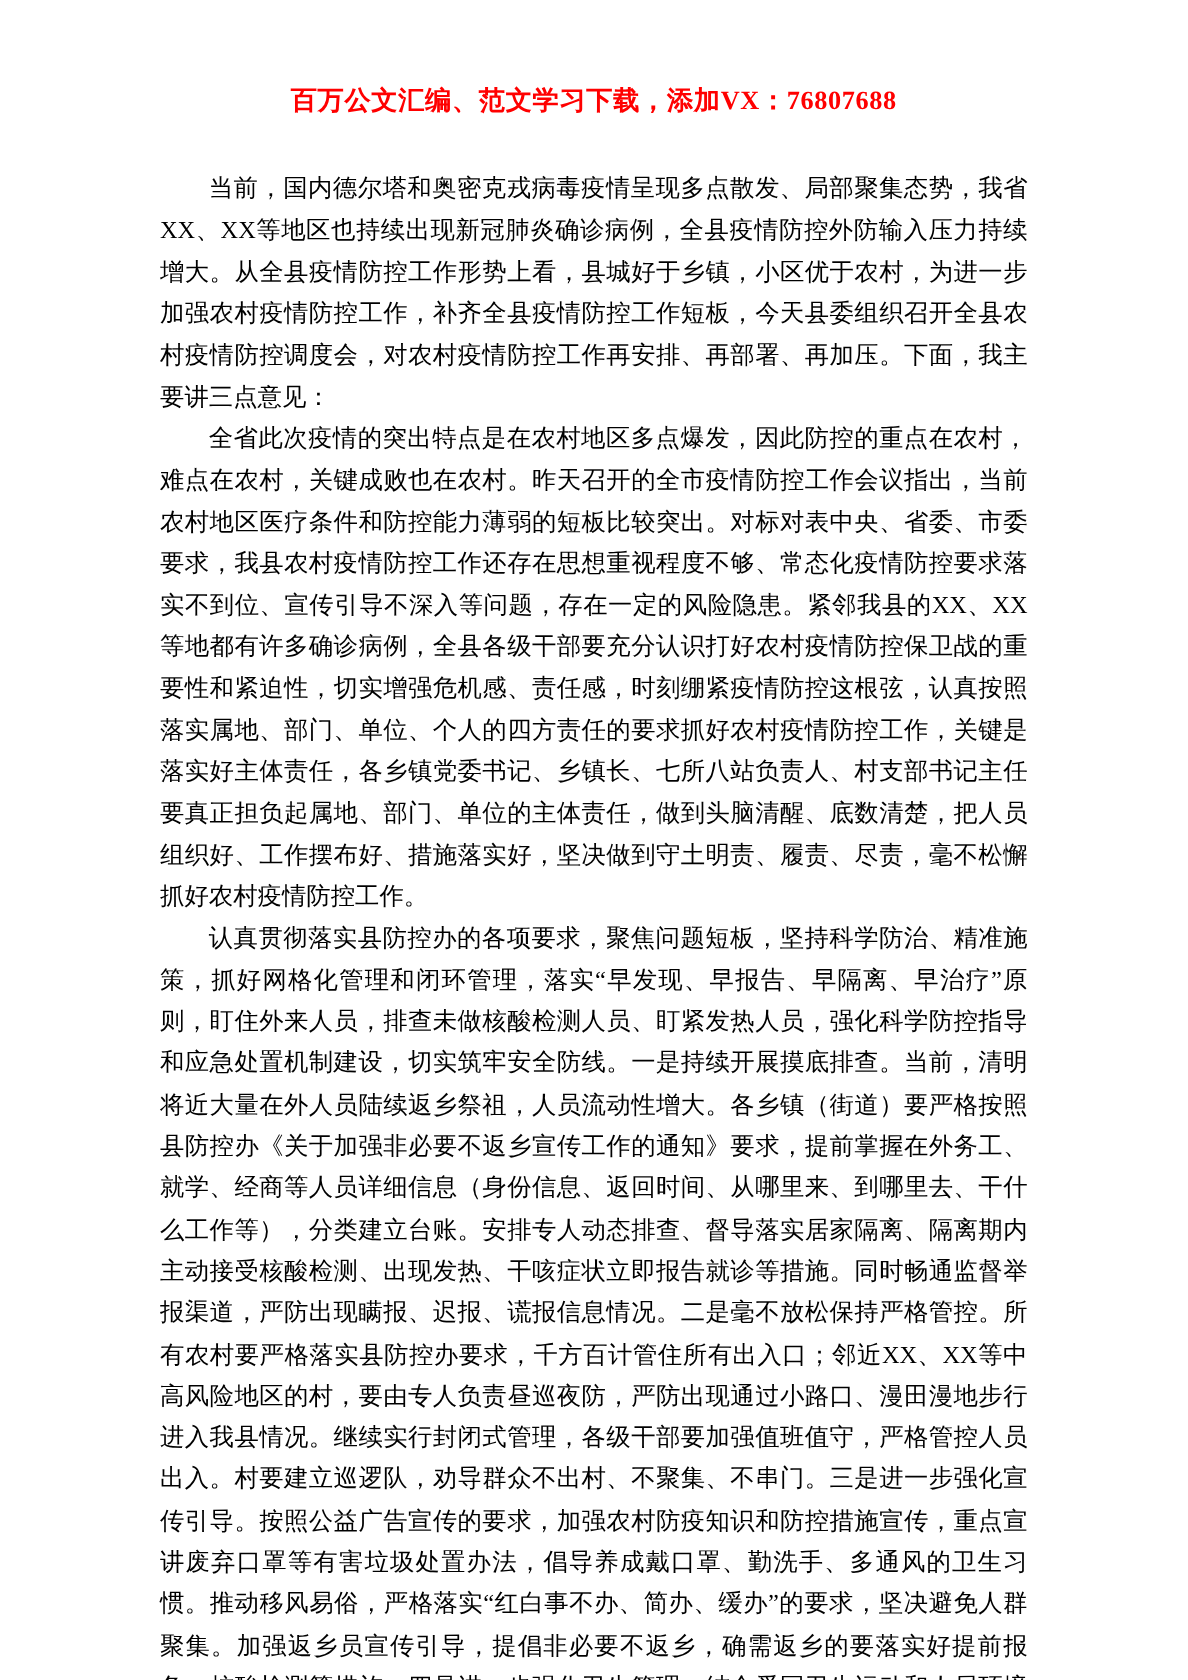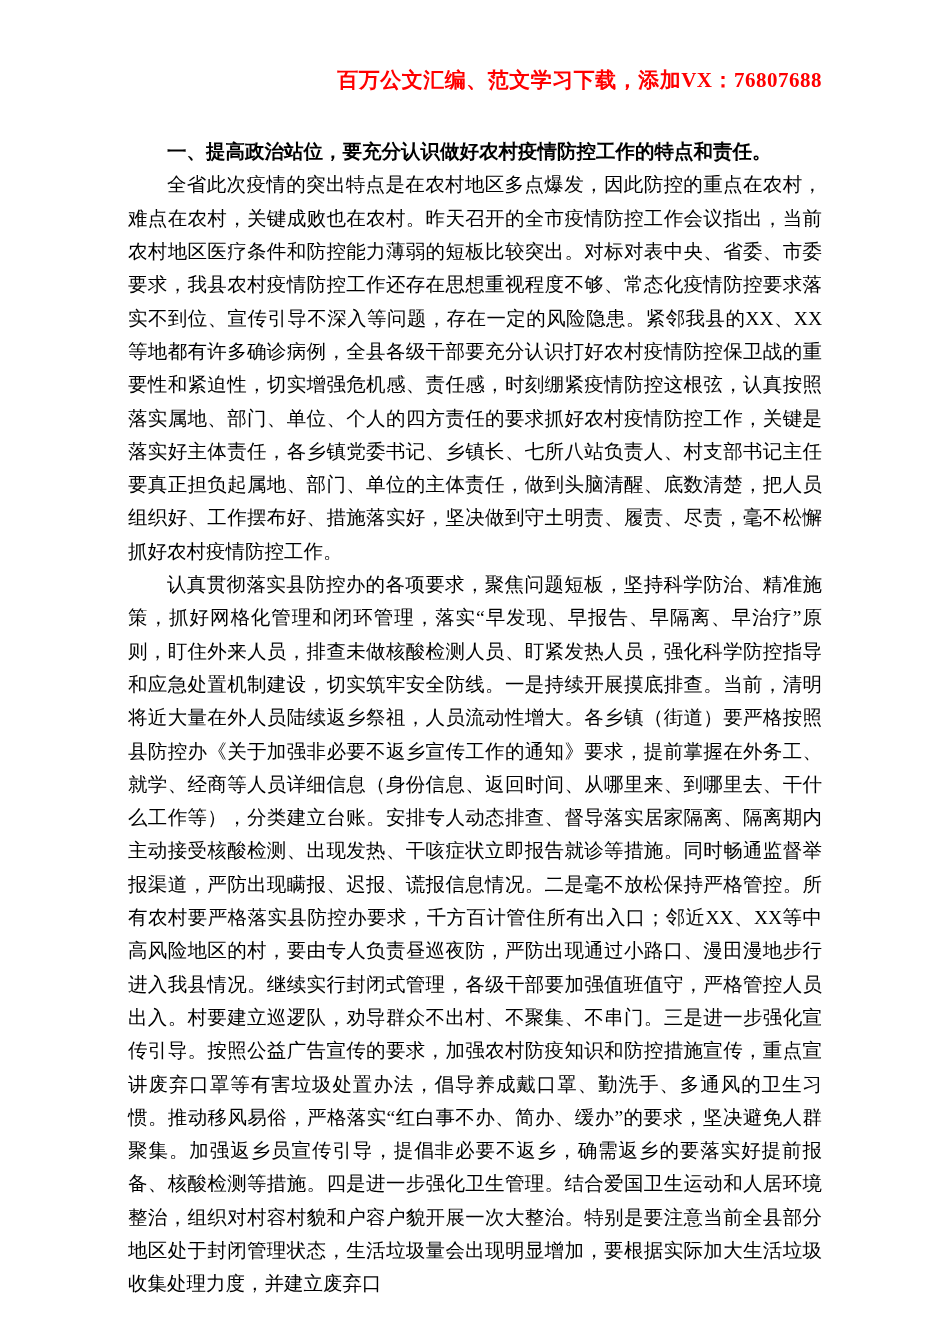--- a/index.html
+++ b/index.html
@@ -16,21 +16,21 @@
     overflow: hidden;
   }
   .page {
     width: 950px;
     height: 1344px;
     box-sizing: border-box;
     padding: 0 128px;
     position: relative;
   }
   .banner {
-    text-align: right;
+    text-align: center;
     color: #ff0000;
     font-family: "Liberation Serif", serif;
     font-weight: bold;
     font-size: 21px;
     letter-spacing: 0.5px;
     padding-top: 68px;
     padding-bottom: 0;
     line-height: 1.2;
     white-space: nowrap;
   }
@@ -59,18 +59,18 @@
   }
 </style>
 </head>
 <body>
 
 <div class="page">
 
   <div class="banner">百万公文汇编、范文学习下载，添加VX：76807688</div>
 
   <div class="doc-body">
-    <p class="p-heading">一、提高政治站位，要充分认识做好农村疫情防控工作的特点和责任。</p>
+    <p class="p-indent">当前，国内德尔塔和奥密克戎病毒疫情呈现多点散发、局部聚集态势，我省XX、XX等地区也持续出现新冠肺炎确诊病例，全县疫情防控外防输入压力持续增大。从全县疫情防控工作形势上看，县城好于乡镇，小区优于农村，为进一步加强农村疫情防控工作，补齐全县疫情防控工作短板，今天县委组织召开全县农村疫情防控调度会，对农村疫情防控工作再安排、再部署、再加压。下面，我主要讲三点意见：</p>
     <p class="p-indent">全省此次疫情的突出特点是在农村地区多点爆发，因此防控的重点在农村，难点在农村，关键成败也在农村。昨天召开的全市疫情防控工作会议指出，当前农村地区医疗条件和防控能力薄弱的短板比较突出。对标对表中央、省委、市委要求，我县农村疫情防控工作还存在思想重视程度不够、常态化疫情防控要求落实不到位、宣传引导不深入等问题，存在一定的风险隐患。紧邻我县的XX、XX等地都有许多确诊病例，全县各级干部要充分认识打好农村疫情防控保卫战的重要性和紧迫性，切实增强危机感、责任感，时刻绷紧疫情防控这根弦，认真按照落实属地、部门、单位、个人的四方责任的要求抓好农村疫情防控工作，关键是落实好主体责任，各乡镇党委书记、乡镇长、七所八站负责人、村支部书记主任要真正担负起属地、部门、单位的主体责任，做到头脑清醒、底数清楚，把人员组织好、工作摆布好、措施落实好，坚决做到守土明责、履责、尽责，毫不松懈抓好农村疫情防控工作。</p>
     <p class="p-indent">认真贯彻落实县防控办的各项要求，聚焦问题短板，坚持科学防治、精准施策，抓好网格化管理和闭环管理，落实“早发现、早报告、早隔离、早治疗”原则，盯住外来人员，排查未做核酸检测人员、盯紧发热人员，强化科学防控指导和应急处置机制建设，切实筑牢安全防线。一是持续开展摸底排查。当前，清明将近大量在外人员陆续返乡祭祖，人员流动性增大。各乡镇（街道）要严格按照县防控办《关于加强非必要不返乡宣传工作的通知》要求，提前掌握在外务工、就学、经商等人员详细信息（身份信息、返回时间、从哪里来、到哪里去、干什么工作等），分类建立台账。安排专人动态排查、督导落实居家隔离、隔离期内主动接受核酸检测、出现发热、干咳症状立即报告就诊等措施。同时畅通监督举报渠道，严防出现瞒报、迟报、谎报信息情况。二是毫不放松保持严格管控。所有农村要严格落实县防控办要求，千方百计管住所有出入口；邻近XX、XX等中高风险地区的村，要由专人负责昼巡夜防，严防出现通过小路口、漫田漫地步行进入我县情况。继续实行封闭式管理，各级干部要加强值班值守，严格管控人员出入。村要建立巡逻队，劝导群众不出村、不聚集、不串门。三是进一步强化宣传引导。按照公益广告宣传的要求，加强农村防疫知识和防控措施宣传，重点宣讲废弃口罩等有害垃圾处置办法，倡导养成戴口罩、勤洗手、多通风的卫生习惯。推动移风易俗，严格落实“红白事不办、简办、缓办”的要求，坚决避免人群聚集。加强返乡员宣传引导，提倡非必要不返乡，确需返乡的要落实好提前报备、核酸检测等措施。四是进一步强化卫生管理。结合爱国卫生运动和人居环境整治，组织对村容村貌和户容户貌开展一次大整治。特别是要注意当前全县部分地区处于封闭管理状态，生活垃圾量会出现明显增加，要根据实际加大生活垃圾收集处理力度，并建立废弃口</p>
   </div>
 
 </div>
 
 </body></html>

